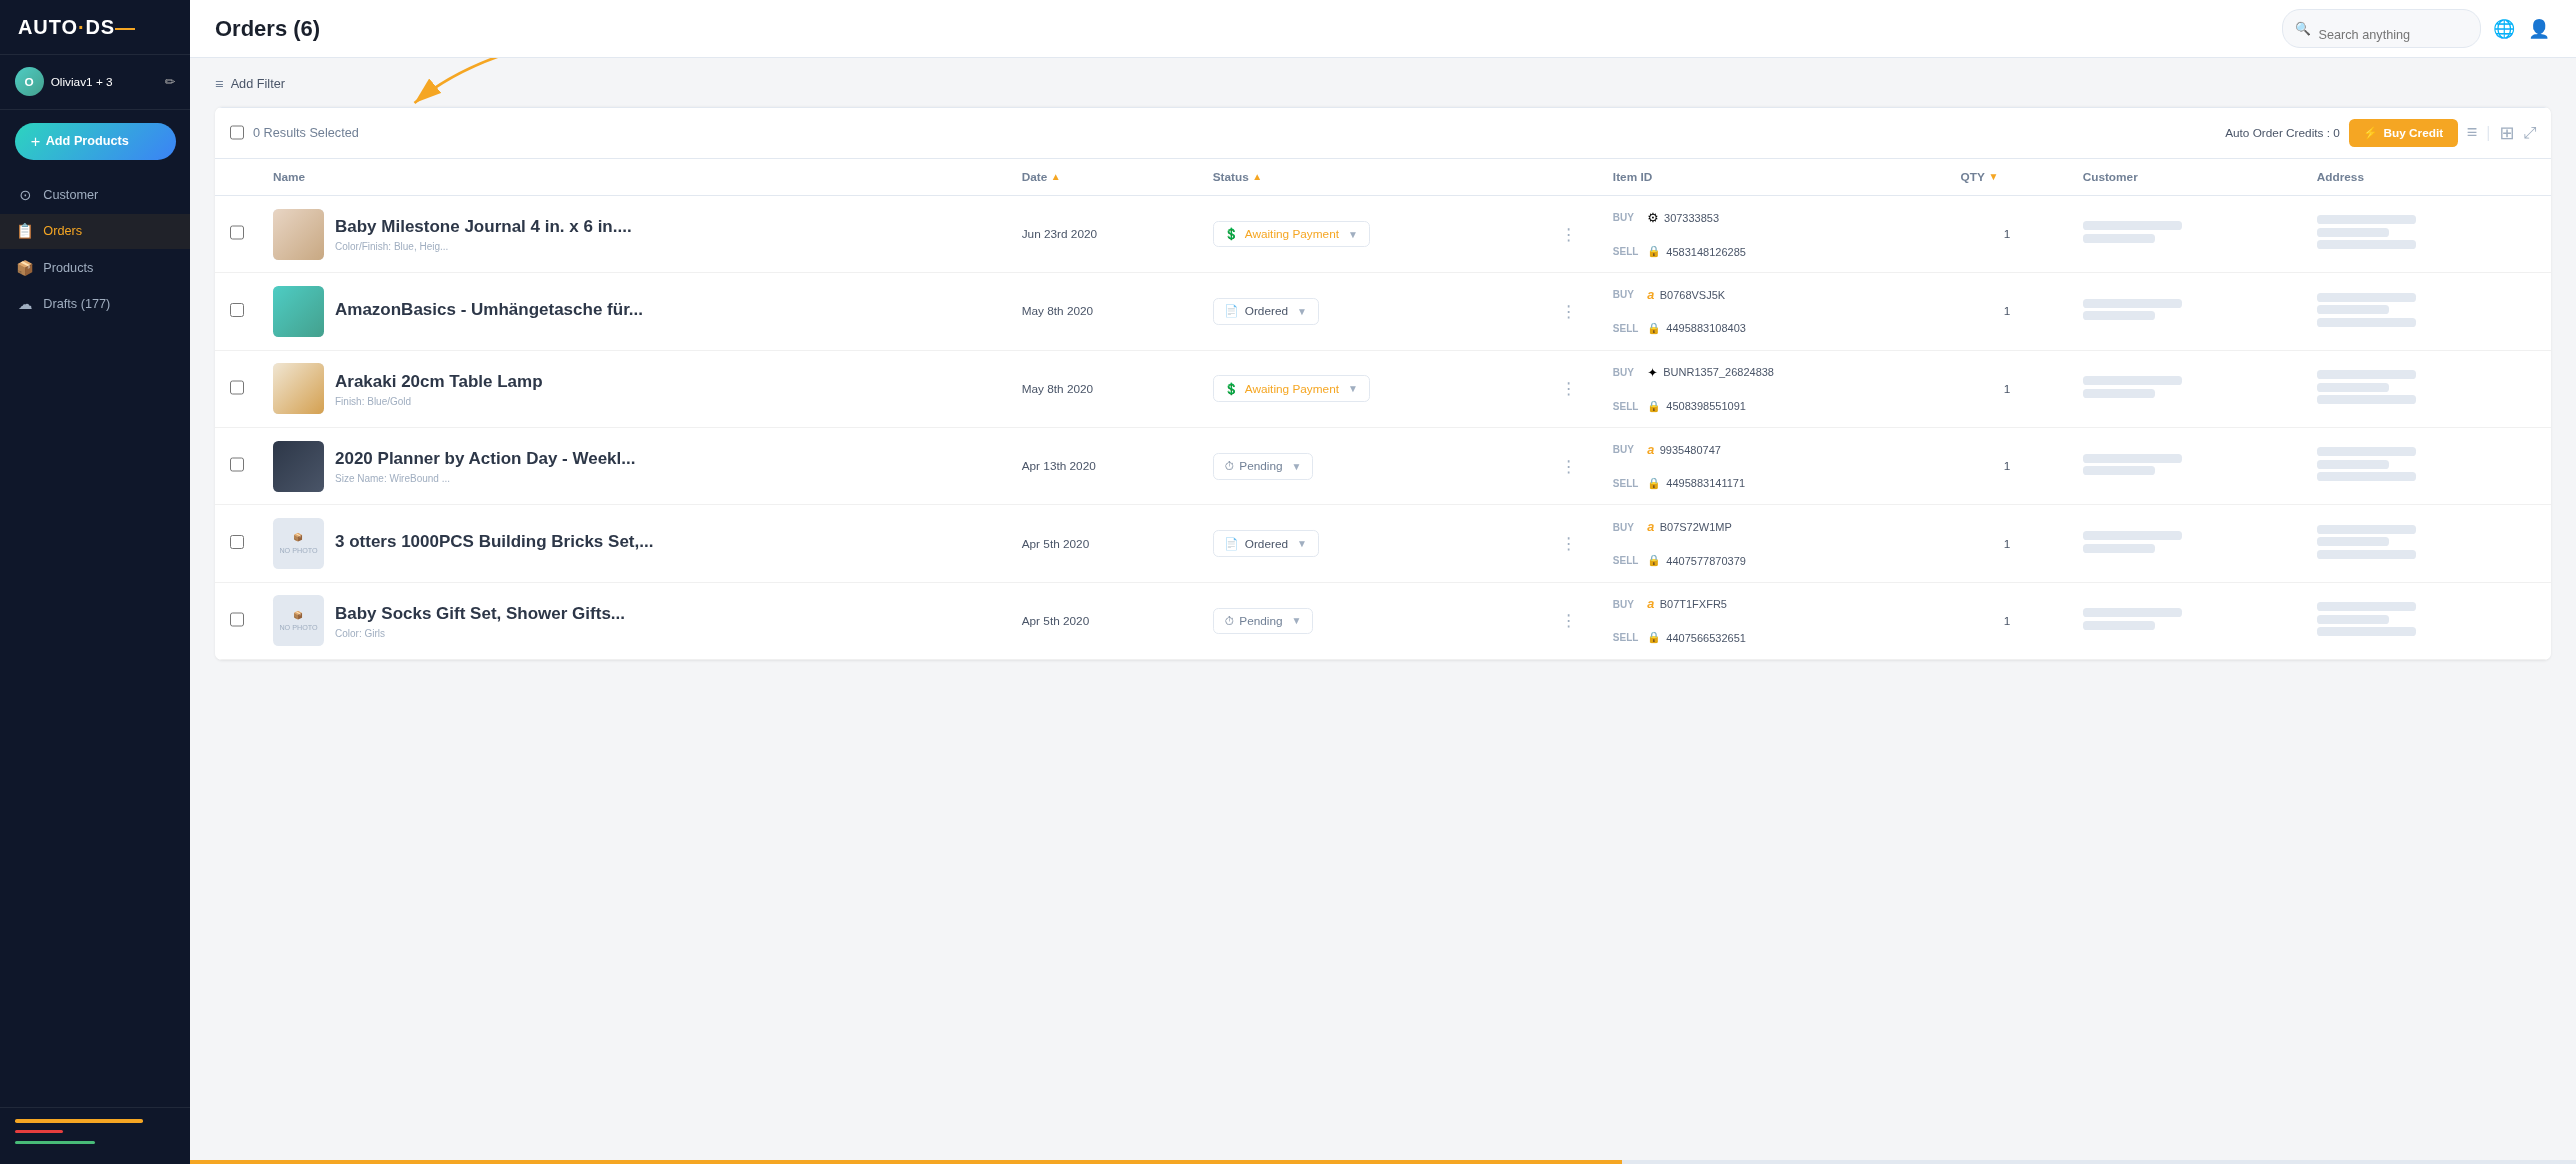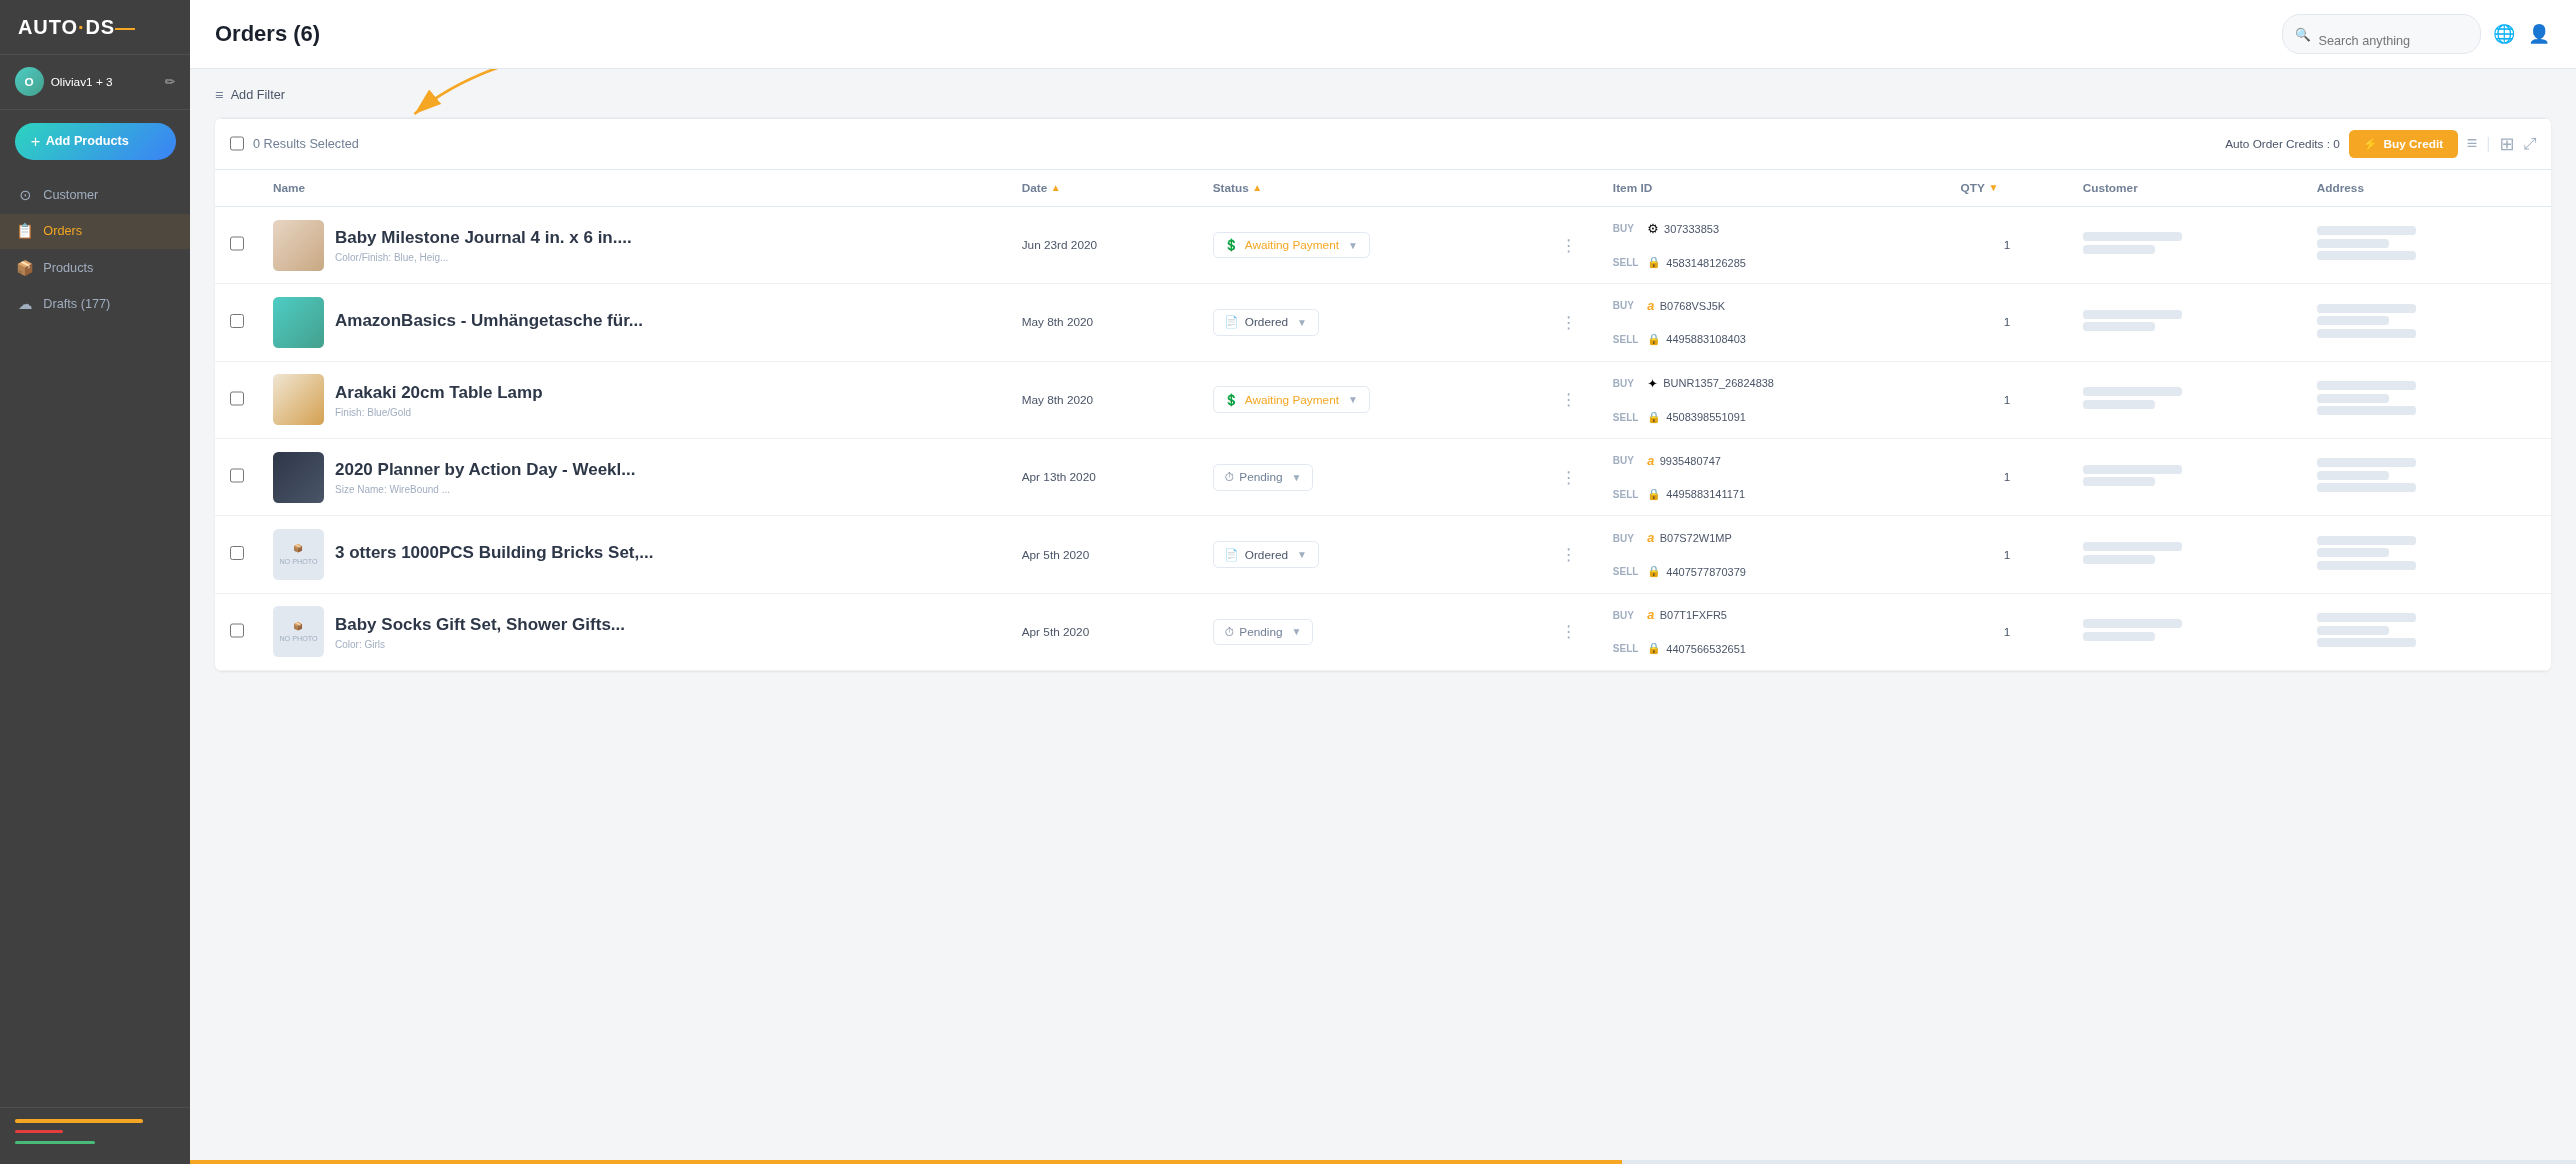--- a/index.html
+++ b/index.html
@@ -2,21 +2,21 @@
 <html style="font-size:14.5px"><head>
   <meta charset="utf-8">
   <style>
     * { box-sizing: border-box; margin: 0; padding: 0; }
     body { font-family: -apple-system, BlinkMacSystemFont, 'Segoe UI', sans-serif; background: #f4f5f7; display: flex; height: 100vh; overflow: hidden; }
 
     
     .sidebar {
       width: 190px;
       min-width: 190px;
-      background: #404040;
+      background: #0f172a;
       display: flex;
       flex-direction: column;
       height: 100vh;
       overflow: hidden;
     }
     .sidebar-logo {
       padding: 16.3px 18px 14.5px;
       border-bottom: 0.9px solid rgba(255,255,255,0.08);
     }
     .logo-text {
@@ -82,21 +82,21 @@
     .main { flex: 1; display: flex; flex-direction: column; overflow: hidden; }
 
     
     .top-header {
       background: #fff;
       display: flex;
       align-items: center;
       justify-content: space-between;
       padding: 11px 25px;
       border-bottom: 0.9px solid #e2e8f0;
-      height: 69px;
+      height: 58px;
     }
     .page-title { font-size: 22px; font-weight: 700; color: #1a202c; }
 
     .header-right { display: flex; align-items: center; gap: 12.7px; }
     .search-box {
       display: flex; align-items: center;
       background: #f7f8fa;
       border: 0.9px solid #e2e8f0;
       border-radius: 18px;
       padding: 5.4px 12.7px;

